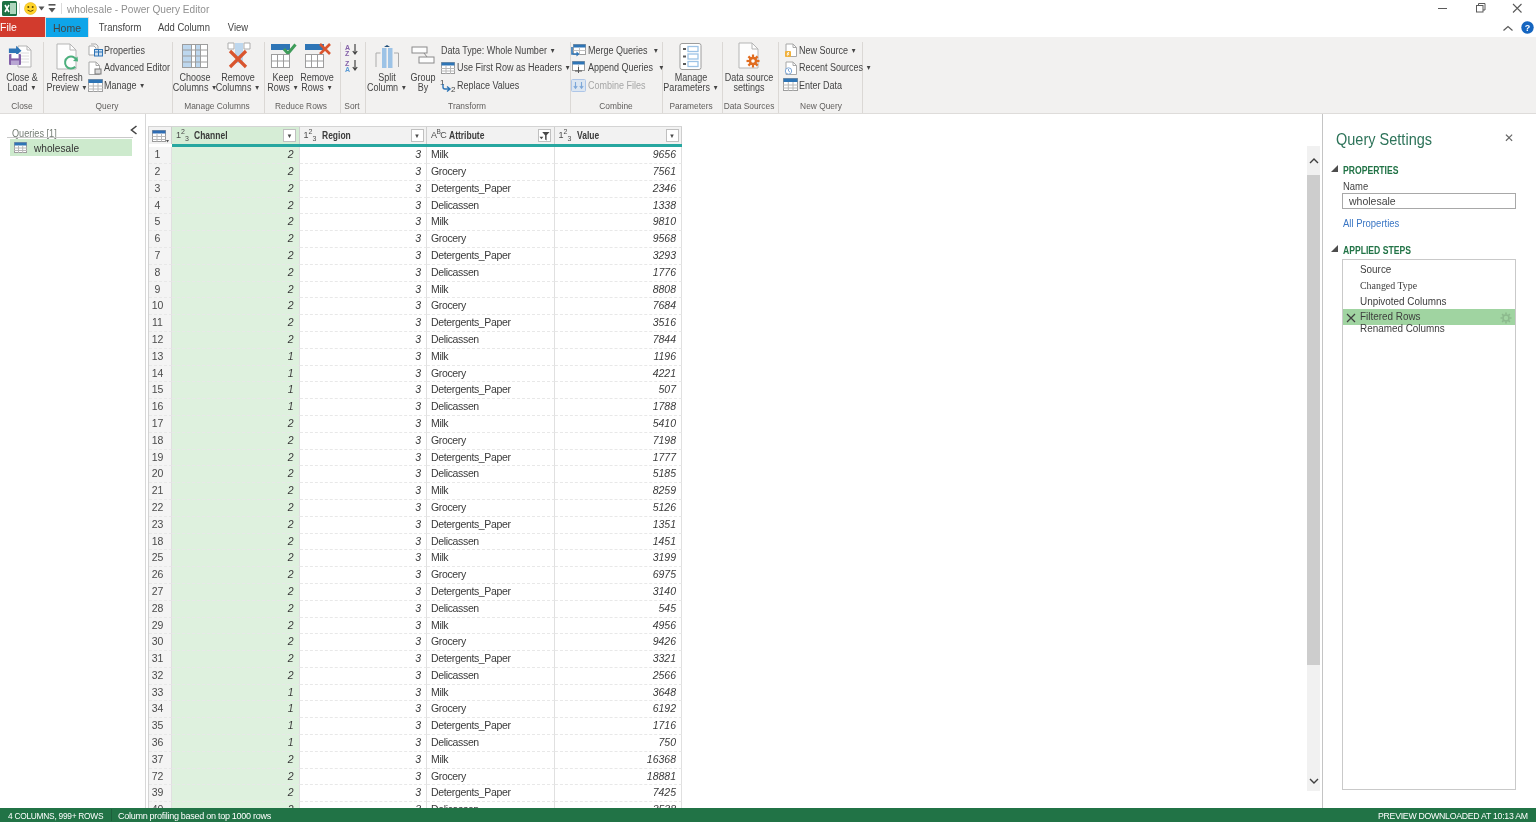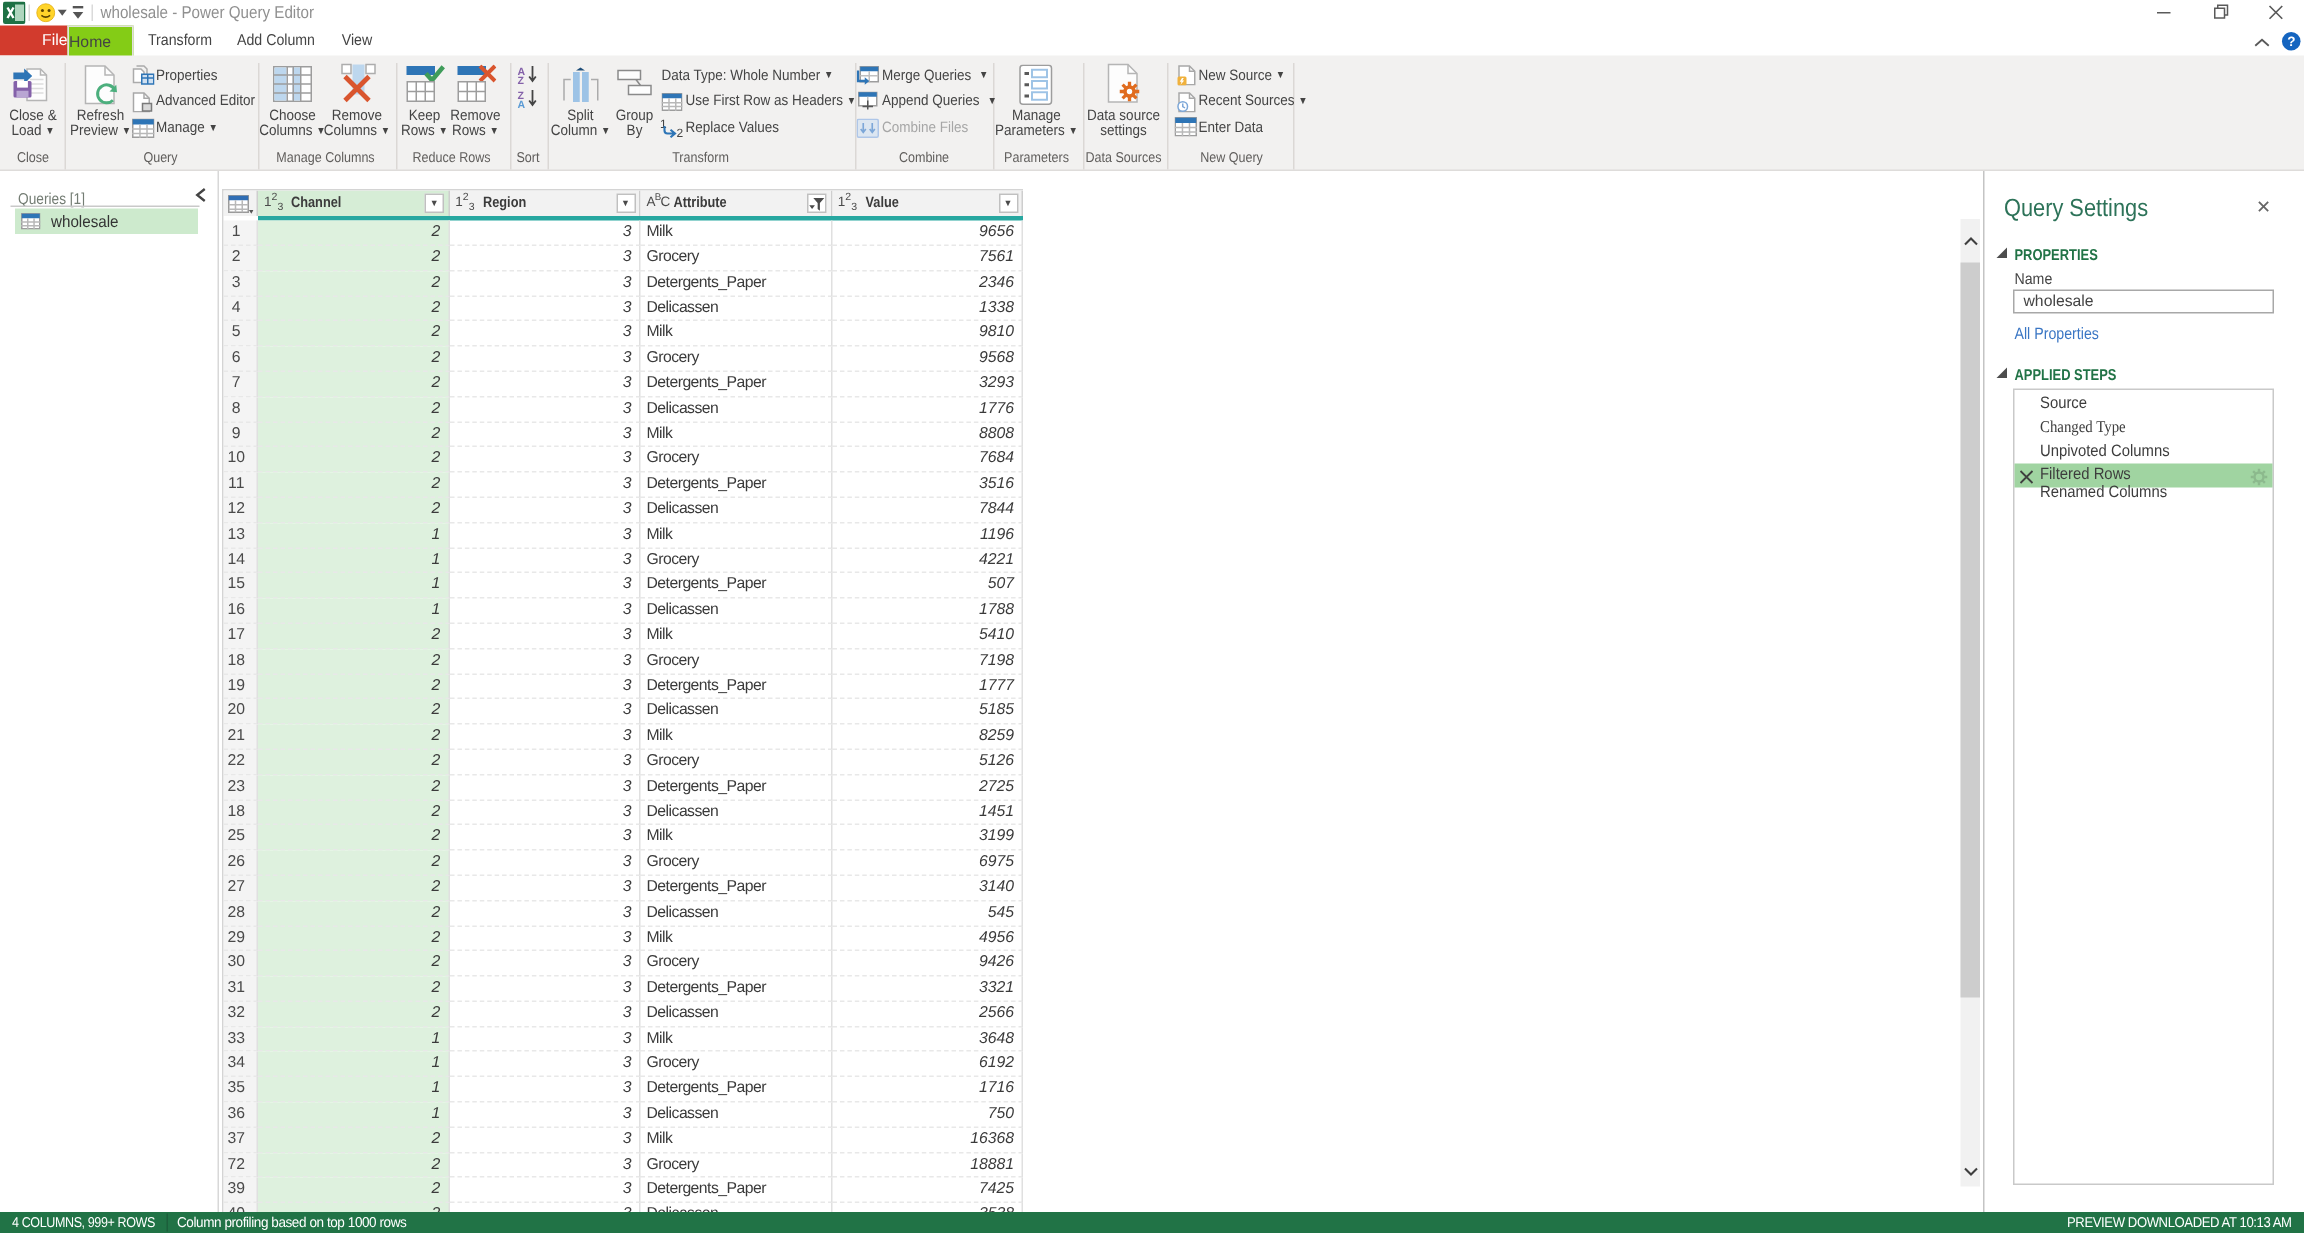--- a/index.html
+++ b/index.html
@@ -5,22 +5,22 @@
   * { margin:0; padding:0; box-sizing:border-box; }
   html,body { width:1536px; height:822px; overflow:hidden; }
   body { font-family:"Liberation Sans", sans-serif; background:#fff; position:relative; color:#444; }
   .abs { position:absolute; }
   
   #titlebar { left:0; top:0; width:1536px; height:18px; background:#fff; }
   .ttxt { position:absolute; top:2.5px; font-size:11.5px; color:#7d7d7d; white-space:nowrap; transform:scaleX(0.88); transform-origin:left top; }
   
   #tabrow { left:0; top:18px; width:1536px; height:19px; background:#fff; }
   .tab { position:absolute; top:0; height:19px; font-size:10.5px; color:#444; text-align:center; line-height:19px; white-space:nowrap; transform:translateX(-50%) scaleX(0.9); }
-  #filetab { left:0; top:-1px; height:20px; width:45px; background:#d23b2d; color:#fff; text-align:right; line-height:20px; font-size:10.5px; }
-  #hometab { left:45px; top:-1px; height:21px; width:44px; background:#84cc16; border:1px solid #e2e0de; border-bottom:none; line-height:20px; font-size:10.5px; color:#444; }
+  #filetab { left:0; top:-1px; height:20px; width:45px; background:#d23b2d; color:#fff; text-align:left; line-height:20px; font-size:10.5px; }
+  #hometab { left:45px; top:-1px; height:21px; width:44px; background:#0ea5e9; border:1px solid #e2e0de; border-bottom:none; text-align:center; line-height:20px; font-size:10.5px; color:#444; }
   
   #ribbon { left:0; top:37px; width:1536px; height:77px; background:#f2f1f0; border-bottom:1px solid #dedcda; }
   .gsep { position:absolute; top:5px; width:1px; height:71px; background:#dbd8d5; }
   .glabel { position:absolute; top:63px; font-size:9.5px; color:#605e5c; white-space:nowrap; transform:translateX(-50%) scaleX(0.88); }
   .bigbtn { position:absolute; text-align:center; font-size:10px; color:#444; line-height:10.4px; transform:translateX(-50%) scaleX(0.9); white-space:nowrap; }
   .bigbtn .bl { display:block; height:10.4px; }
   .smtxt { position:absolute; font-size:10px; color:#444; white-space:nowrap; transform:scaleX(0.9); transform-origin:left top; }
   .caret { font-size:7px; vertical-align:1px; color:#444; }
   
   #content { left:0; top:114px; width:1536px; height:694px; background:#fff; }
@@ -568,21 +568,21 @@
       <div class="dcell num cCh">2</div>
       <div class="dcell num cRe">3</div>
       <div class="dcell cAt">Grocery</div>
       <div class="dcell num cVa">5126</div>
     </div>
   <div class="drow">
       <div class="dcell num rn">23</div>
       <div class="dcell num cCh">2</div>
       <div class="dcell num cRe">3</div>
       <div class="dcell cAt">Detergents_Paper</div>
-      <div class="dcell num cVa">2725</div>
+      <div class="dcell num cVa">1351</div>
     </div>
   <div class="drow">
       <div class="dcell num rn">18</div>
       <div class="dcell num cCh">2</div>
       <div class="dcell num cRe">3</div>
       <div class="dcell cAt">Delicassen</div>
       <div class="dcell num cVa">1451</div>
     </div>
   <div class="drow">
       <div class="dcell num rn">25</div>

